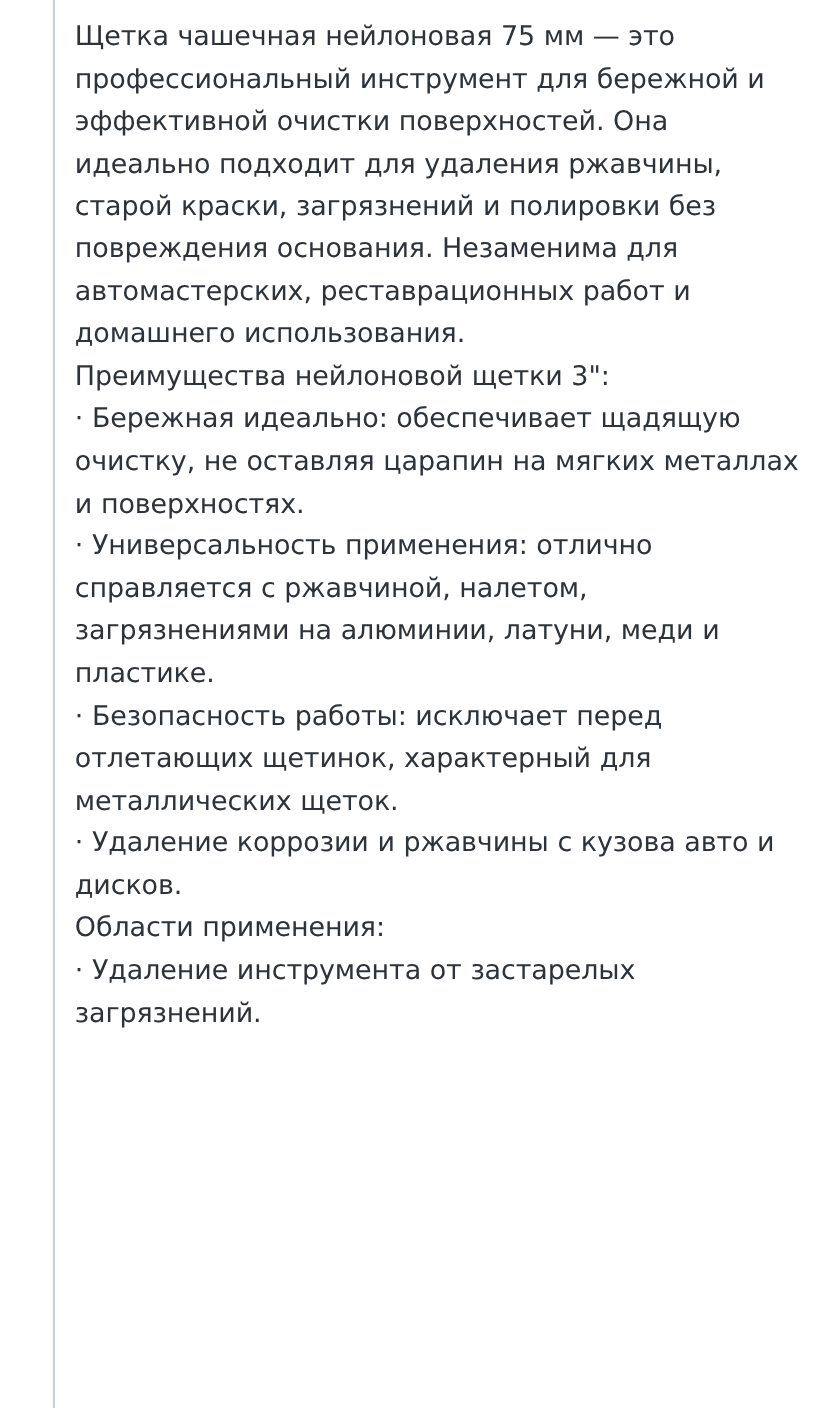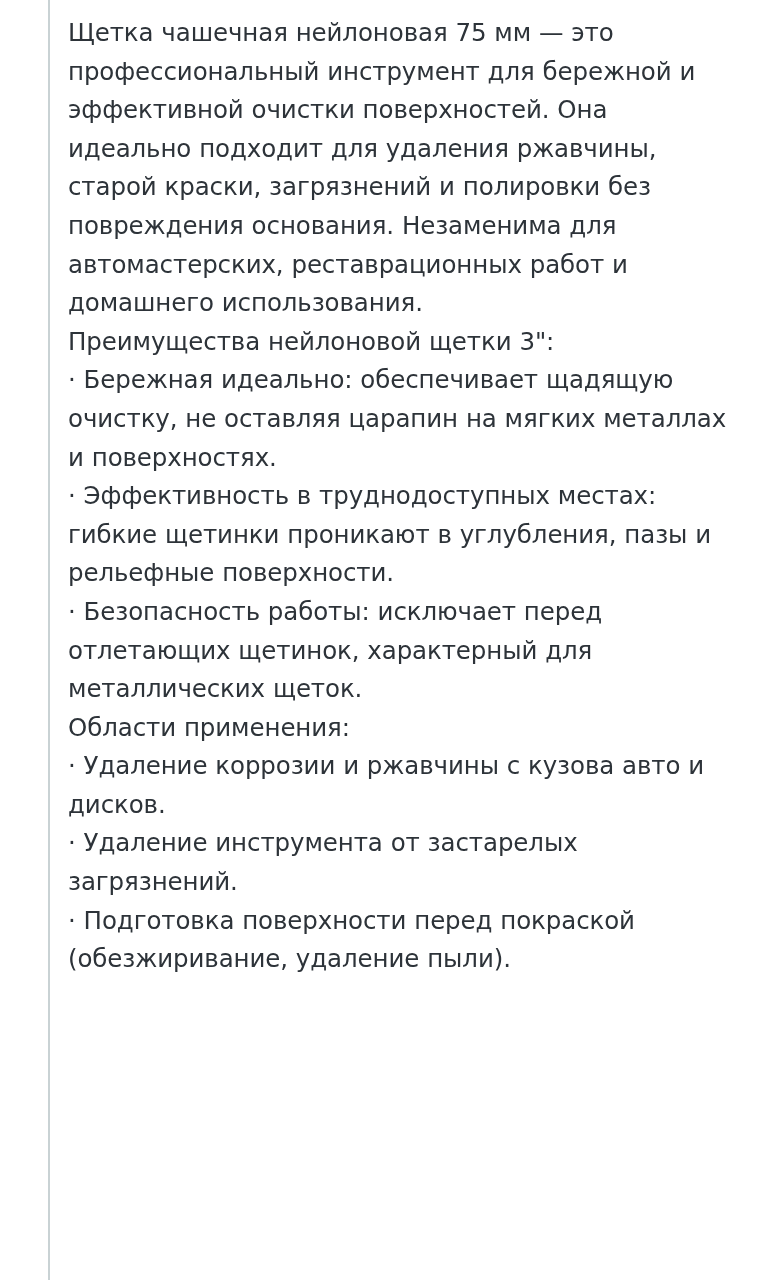--- a/index.html
+++ b/index.html
@@ -56,21 +56,20 @@
 <body>
 
 <div class="page">
 
   <div class="left-rule"></div>
 
   <div class="content">
     <p class="para">Щетка чашечная нейлоновая 75 мм — это профессиональный инструмент для бережной и эффективной очистки поверхностей. Она идеально подходит для удаления ржавчины, старой краски, загрязнений и полировки без повреждения основания. Незаменима для автомастерских, реставрационных работ и домашнего использования.</p>
     <p class="para">Преимущества нейлоновой щетки 3":</p>
     <p class="para">· Бережная идеально: обеспечивает щадящую очистку, не оставляя царапин на мягких металлах и поверхностях.</p>
-    <p class="para">· Эффективность в труднодоступных местах: гибкие щетинки проникают в углубления, пазы и рельефные поверхности.</p>
+    <p class="para">· Универсальность применения: отлично справляется с ржавчиной, налетом, загрязнениями на алюминии, латуни, меди и пластике.</p>
     <p class="para">· Безопасность работы: исключает перед отлетающих щетинок, характерный для металлических щеток.</p>
+    <p class="para">· Удаление коррозии и ржавчины с кузова авто и дисков.</p>
     <p class="para">Области применения:</p>
-    <p class="para">· Удаление коррозии и ржавчины с кузова авто и дисков.</p>
     <p class="para">· Удаление инструмента от застарелых загрязнений.</p>
-    <p class="para">· Подготовка поверхности перед покраской (обезжиривание, удаление пыли).</p>
   </div>
 
 </div>
 
 </body></html>

